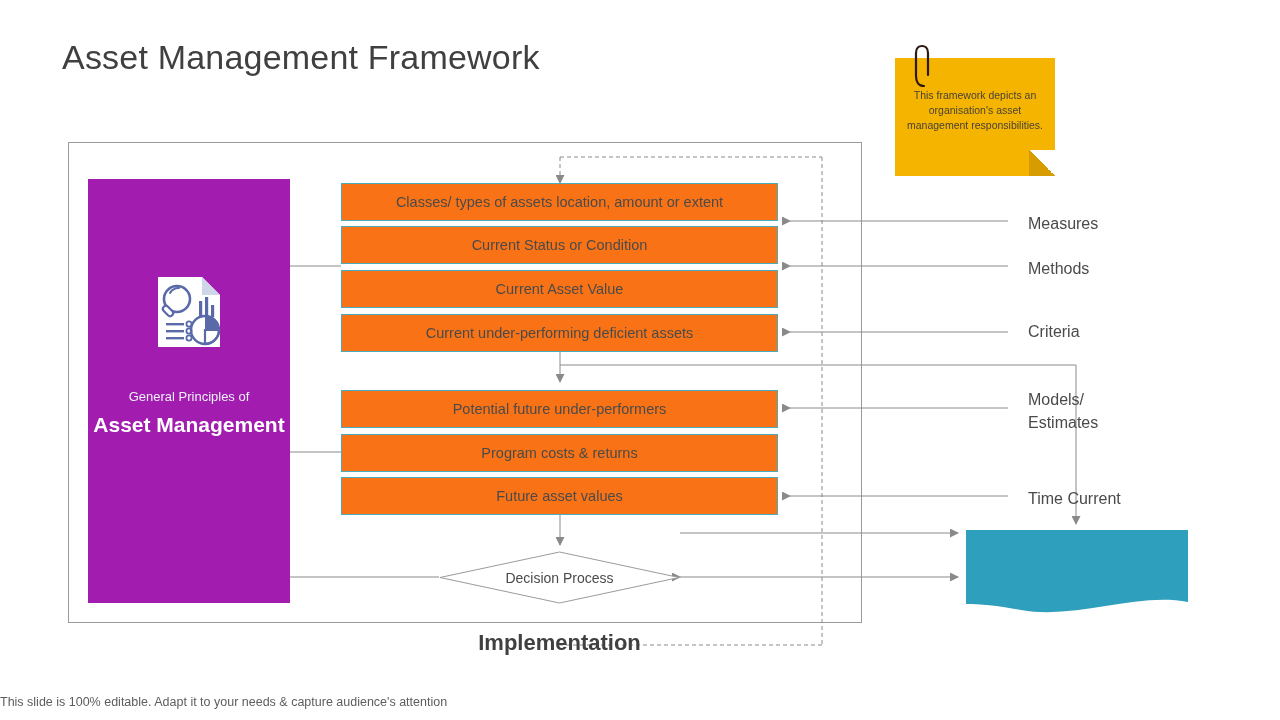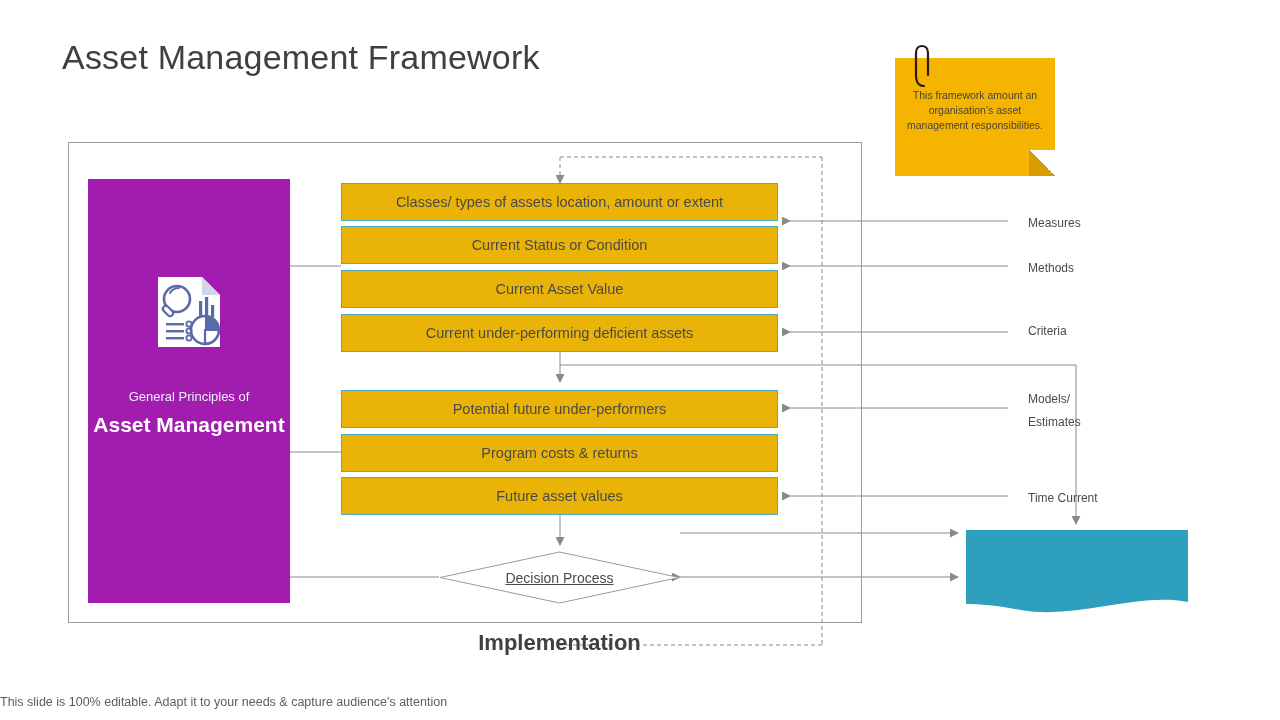--- a/index.html
+++ b/index.html
@@ -43,38 +43,38 @@
     position:absolute;left:0;right:0;top:210px;
     font-size:13px;font-weight:400;color:#eef0f7;
   }
   .panel-main{
     position:absolute;left:0;right:0;top:232px;
     font-size:21px;font-weight:bold;line-height:27px;color:#ffffff;
   }
   
   .pbox{
     position:absolute;left:341px;width:437px;height:38px;
-    border:1px solid #4aacbf;box-sizing:border-box;background:#eab308;
+    border:1px solid #4aacbf;box-sizing:border-box;background:#f97316;
     display:flex;align-items:center;justify-content:center;
     font-size:14.5px;color:#4a4a4a;
   }
   
   .diamond-wrap{position:absolute;left:439px;top:551px;width:241px;height:53px;}
   .diamond-svg{position:absolute;inset:0;}
   .diamond-label{
     position:absolute;inset:0;display:flex;align-items:center;justify-content:center;
-    font-size:14px;color:#4a4a4a;text-decoration:underline;
+    font-size:14px;color:#4a4a4a;
   }
   .implementation{
     position:absolute;left:341px;top:630px;width:437px;text-align:center;
     font-size:22px;font-weight:bold;color:#404040;
   }
   
   .rlabel{
-    position:absolute;left:1028px;font-size:12px;color:#4a4a4a;line-height:23px;
+    position:absolute;left:1028px;font-size:16px;color:#4a4a4a;line-height:23px;
   }
   
   .sysbox{position:absolute;left:966px;top:530px;width:222px;height:88px;}
   .sys-text{
     position:absolute;left:0;right:0;top:14px;text-align:center;
     font-size:14.5px;line-height:21px;color:#ffffff;
   }
   .sys-strong{font-size:16px;font-weight:bold;}
   
   .wires{position:absolute;left:0;top:0;width:1280px;height:720px;pointer-events:none;}
@@ -85,21 +85,21 @@
   }
 </style>
 </head>
 <body>
 
 <div class="slide-title">Asset Management Framework</div>
 
 <div class="sticky-wrap">
   <div class="sticky"></div>
   <div class="sticky-fold"></div>
-  <div class="sticky-text">This framework amount an organisation's asset management responsibilities.</div>
+  <div class="sticky-text">This framework depicts an organisation's asset management responsibilities.</div>
   <svg class="clip" viewBox="0 0 26 44">
     <path d="M13 42 C7 42 5 37 5 32 L5 9 C5 4 8 2 11 2 C14 2 17 4 17 9 L17 31" fill="none" stroke="#2b1a12" stroke-width="2.2" stroke-linecap="round"></path>
   </svg>
 </div>
 
 <div class="frame"></div>
 
 <div class="blue-panel">
   <svg class="panel-icon" width="74" height="76" viewBox="0 0 74 76">
     <path d="M6 2 H50 L68 20 V72 H6 Z" fill="#ffffff"></path>

